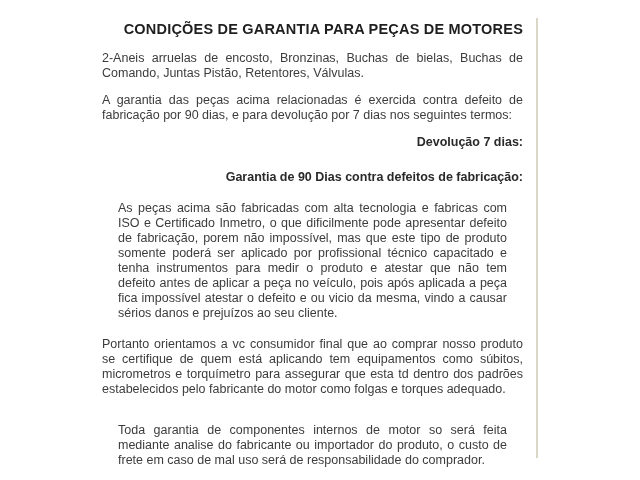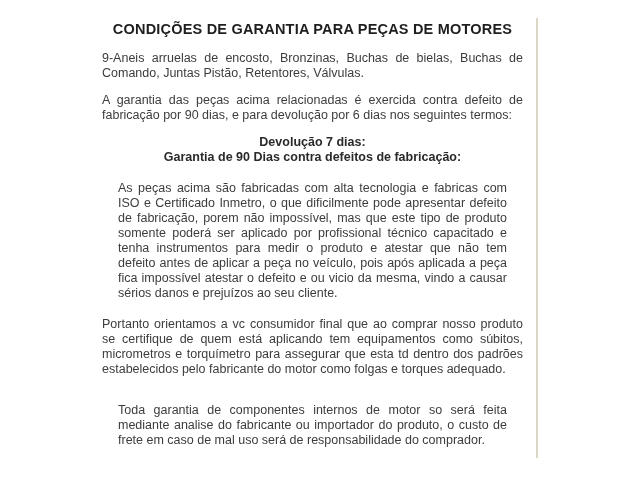--- a/index.html
+++ b/index.html
@@ -24,34 +24,35 @@
     line-height: 15px;
     text-align: justify;
   }
   .doc-title {
     font-size: 14.5px;
     line-height: 18px;
     font-weight: bold;
     color: #1e1e1e;
     margin: 0 0 13px 0;
     letter-spacing: 0.2px;
-    text-align: center;
+    text-align: right;
     white-space: nowrap;
   }
   p {
     margin: 0 0 12px 0;
   }
   .section-heading {
     font-weight: bold;
     color: #2a2a2a;
     margin: 0;
-    text-align: center;
+    text-align: right;
   }
   .section-heading.spaced {
     margin-bottom: 12px;
+    margin-top: 20px;
   }
   p.tight {
     margin: 16px;
   }
   p.block-end {
     margin: 0 0 26px 0;
   }
   .right-divider {
     position: absolute;
     left: 536px;
@@ -61,23 +62,23 @@
     background: #dbd7c6;
   }
 </style>
 </head>
 <body>
 
 <div class="doc">
 
   <h1 class="doc-title">CONDIÇÕES DE GARANTIA PARA PEÇAS DE MOTORES</h1>
 
-  <p>9-Aneis arruelas de encosto, Bronzinas, Buchas de bielas, Buchas de Comando, Juntas Pistão, Retentores, Válvulas.</p>
+  <p>2-Aneis arruelas de encosto, Bronzinas, Buchas de bielas, Buchas de Comando, Juntas Pistão, Retentores, Válvulas.</p>
 
-  <p>A garantia das peças acima relacionadas é exercida contra defeito de fabricação por 90 dias, e para devolução por 6 dias nos seguintes termos:</p>
+  <p>A garantia das peças acima relacionadas é exercida contra defeito de fabricação por 90 dias, e para devolução por 7 dias nos seguintes termos:</p>
 
   <div class="section-heading">Devolução 7 dias:</div>
 
 
   <div class="section-heading spaced">Garantia de 90 Dias contra defeitos de fabricação:</div>
 
   <p class="tight">As peças acima são fabricadas com alta tecnologia e fabricas com ISO e Certificado Inmetro, o que dificilmente pode apresentar defeito de fabricação, porem não impossível, mas que este tipo de produto somente poderá ser aplicado por profissional técnico capacitado e tenha instrumentos para medir o produto e atestar que não tem defeito antes de aplicar a peça no veículo, pois após aplicada a peça fica impossível atestar o defeito e ou  vicio da mesma, vindo a causar sérios danos e prejuízos ao seu cliente.</p>
 
   <p class="block-end">Portanto orientamos a vc consumidor final que ao comprar nosso produto se certifique de quem está aplicando tem equipamentos como súbitos, micrometros e torquímetro para assegurar que esta td dentro dos padrões estabelecidos pelo fabricante do motor como folgas e torques adequado.</p>
 

